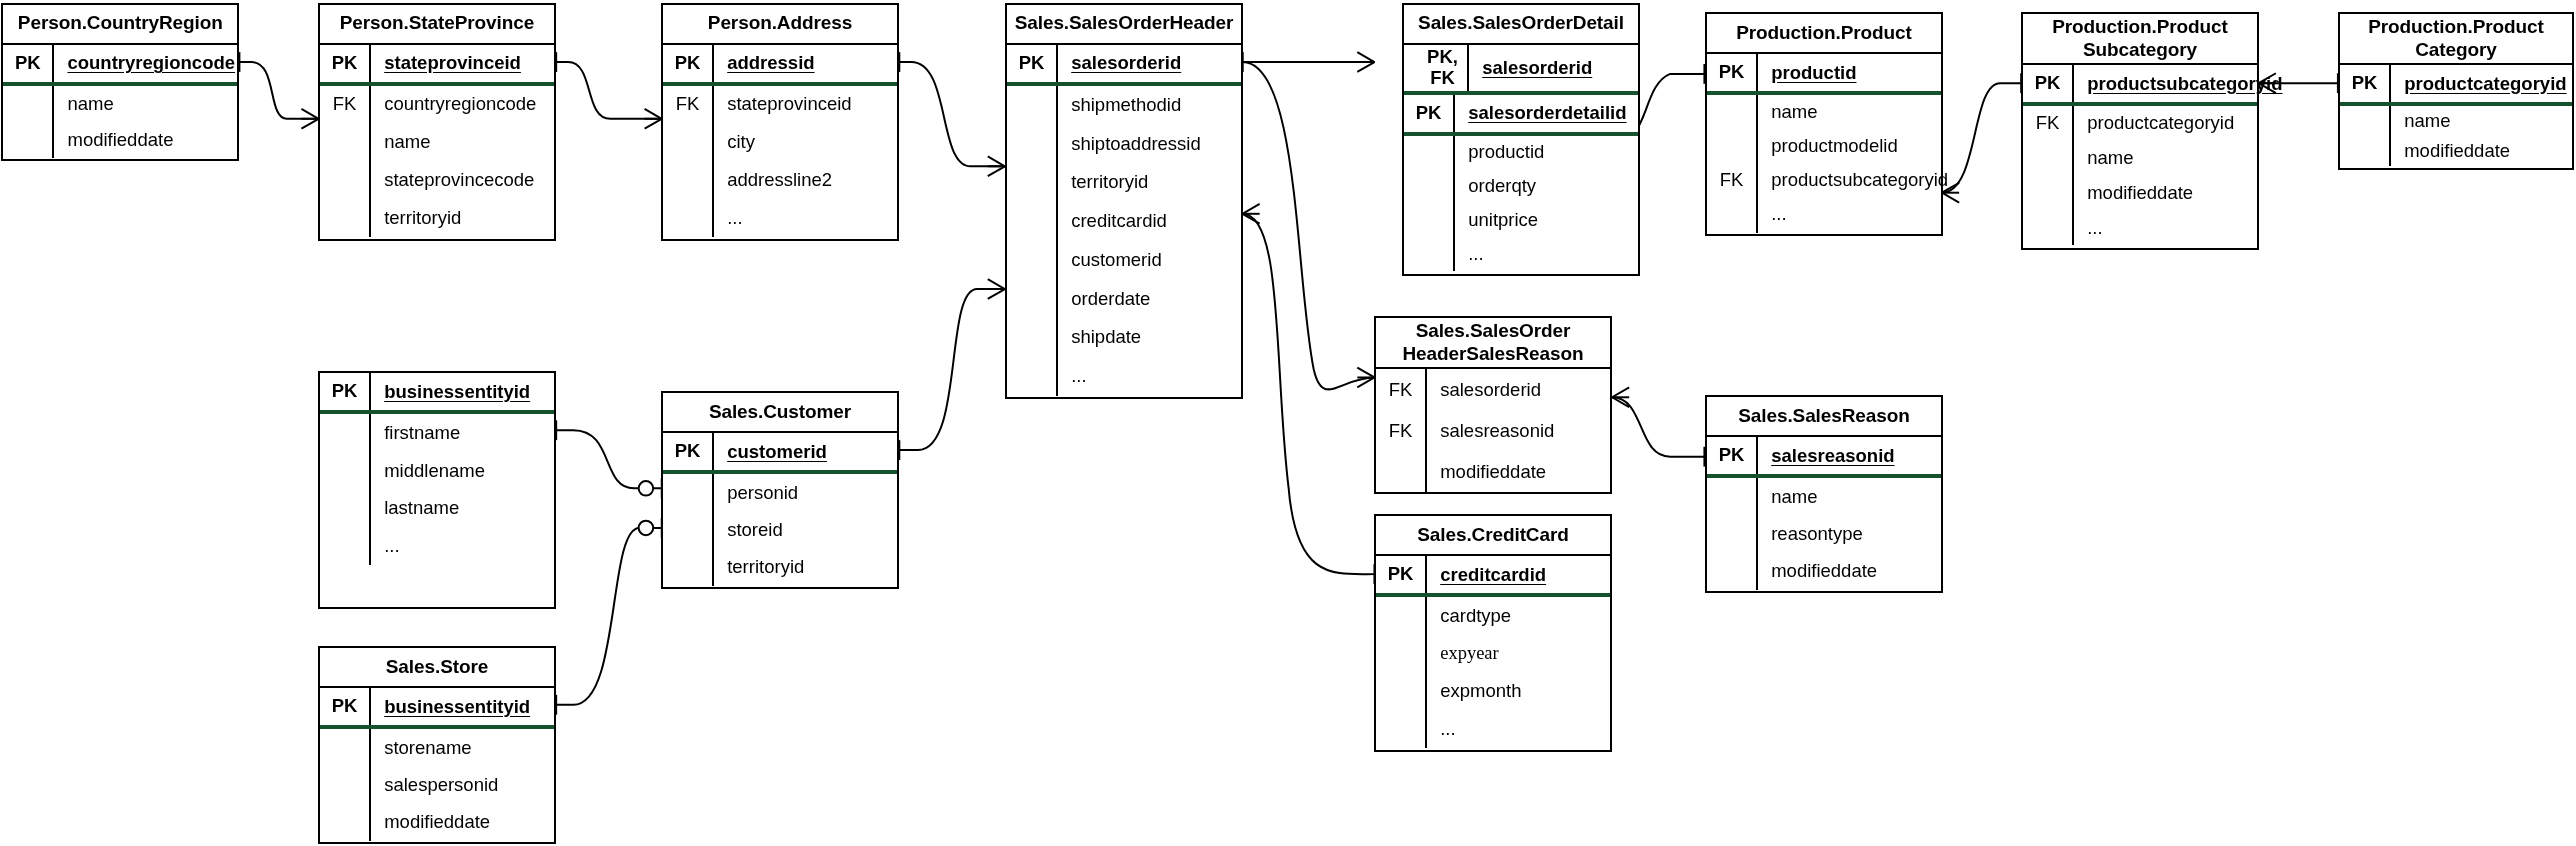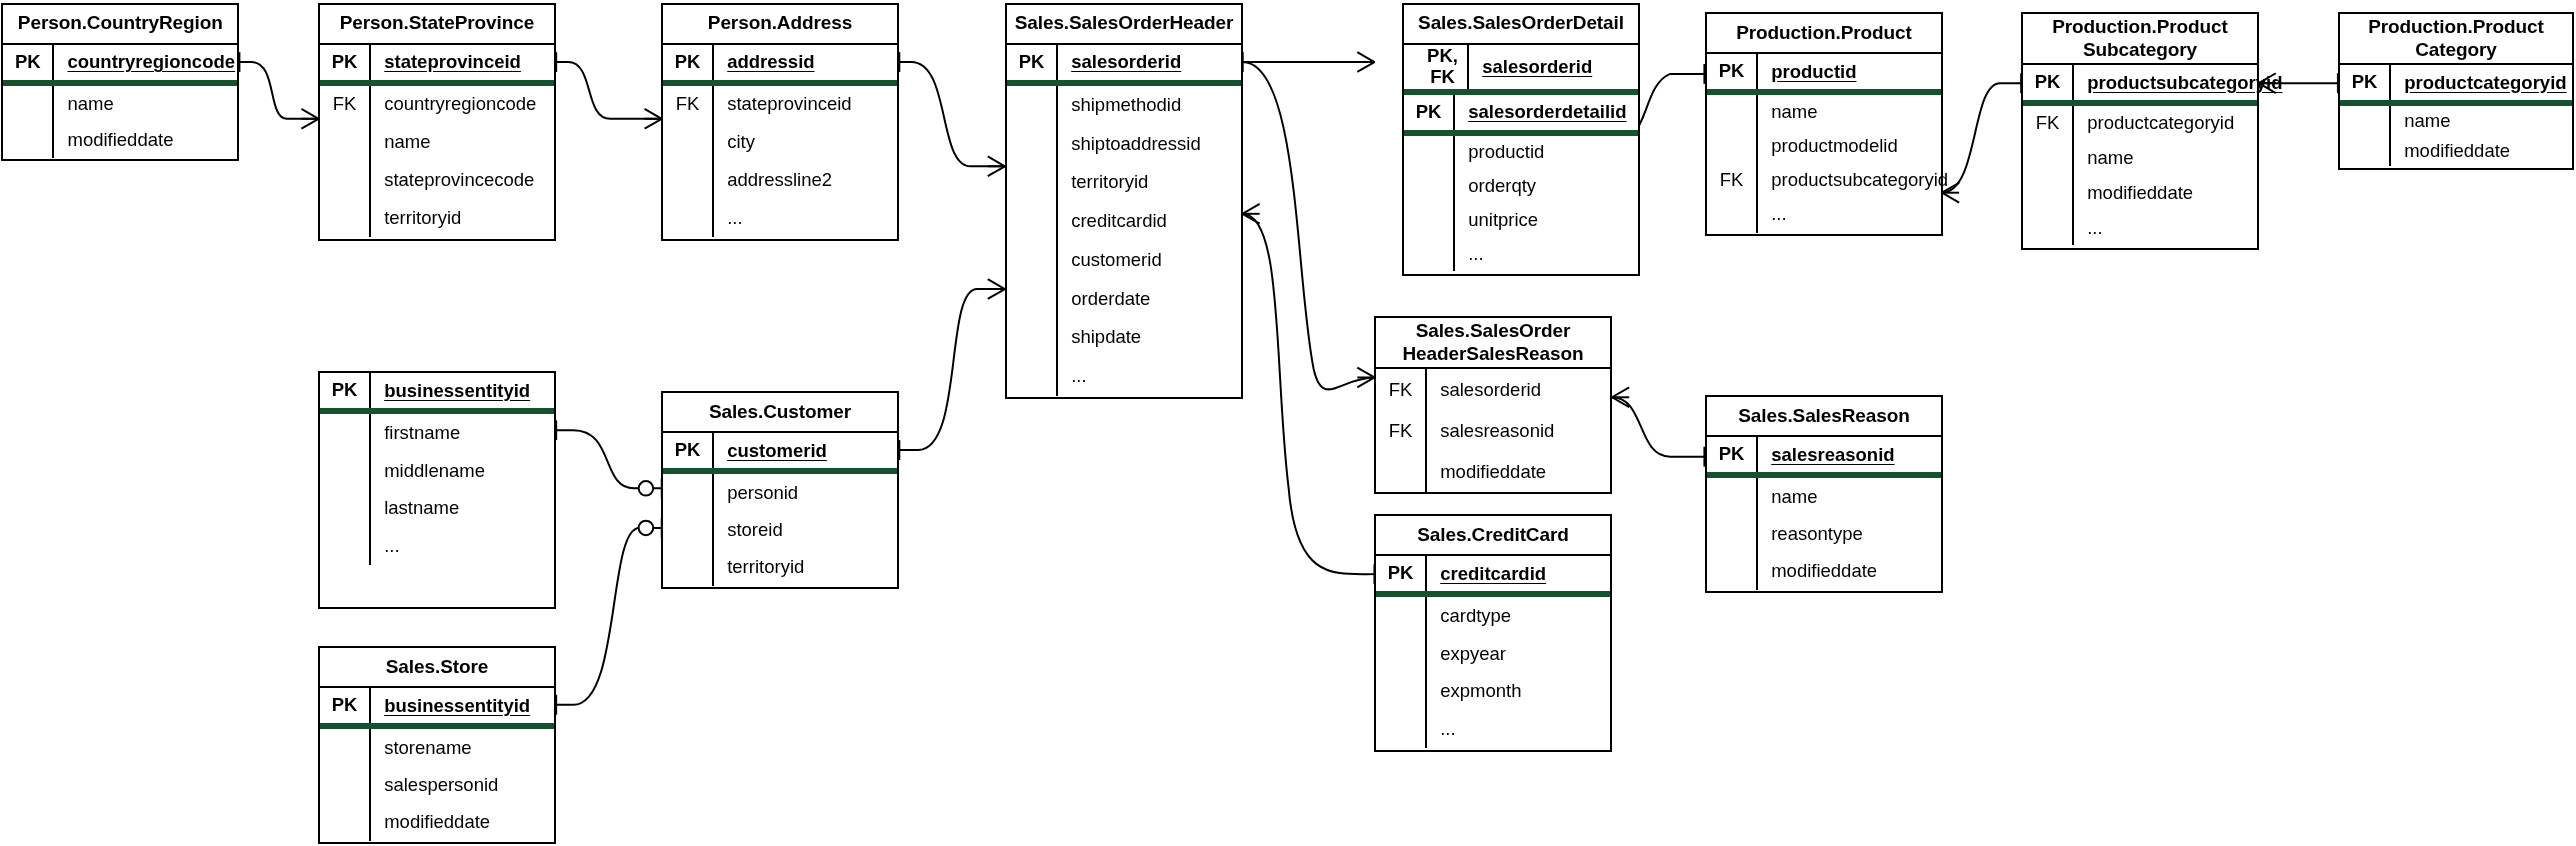--- a/index.html
+++ b/index.html
@@ -20,21 +20,21 @@
     box-sizing:border-box;width:100%;
     display:flex;align-items:center;justify-content:center;
     text-align:center;font-weight:bold;font-size:19px;color:#000;
     line-height:1.18;letter-spacing:-0.1px;
     border-bottom:2px solid #000;padding:4px 5.3px;
   }
   .entity-title.two-line{line-height:1.2;}
   .row{
     box-sizing:border-box;display:flex;align-items:stretch;width:100%;
   }
-  .row.sep{border-bottom:6px solid #14532d;}
+  .row.sep{border-bottom:4px solid #14532d;}
   .keycell{
     box-sizing:border-box;flex:0 0 51px;width:51px;
     border-right:2px solid #000;
     display:flex;align-items:center;justify-content:center;
     text-align:center;font-size:18.5px;font-weight:bold;color:#000;
     line-height:1.1;white-space:pre-line;
   }
   .namecell{
     box-sizing:border-box;flex:1 1 auto;
     display:flex;align-items:center;
@@ -436,20 +436,20 @@
       </div>
       <div class="attrs" style="height: 151px;">
         <div class="keycol">
           <div class="keyline" style="height: 38px;"></div>
           <div class="keyline" style="height: 38px;"></div>
           <div class="keyline" style="height: 38px;"></div>
           <div class="keyline" style="height: 38px;"></div>
         </div>
         <div class="namecol">
           <div class="attrline" style="height: 38px;">cardtype</div>
-          <div class="attrline" style="height: 38px;">expyear</div>
+          <div class="attrline" style="height: 38px; font-family: Liberation Serif, serif;">expyear</div>
           <div class="attrline" style="height: 38px;">expmonth</div>
           <div class="attrline" style="height: 38px;">...</div>
         </div>
       </div>
     </div>
   </div>
 
 
 </body></html>

